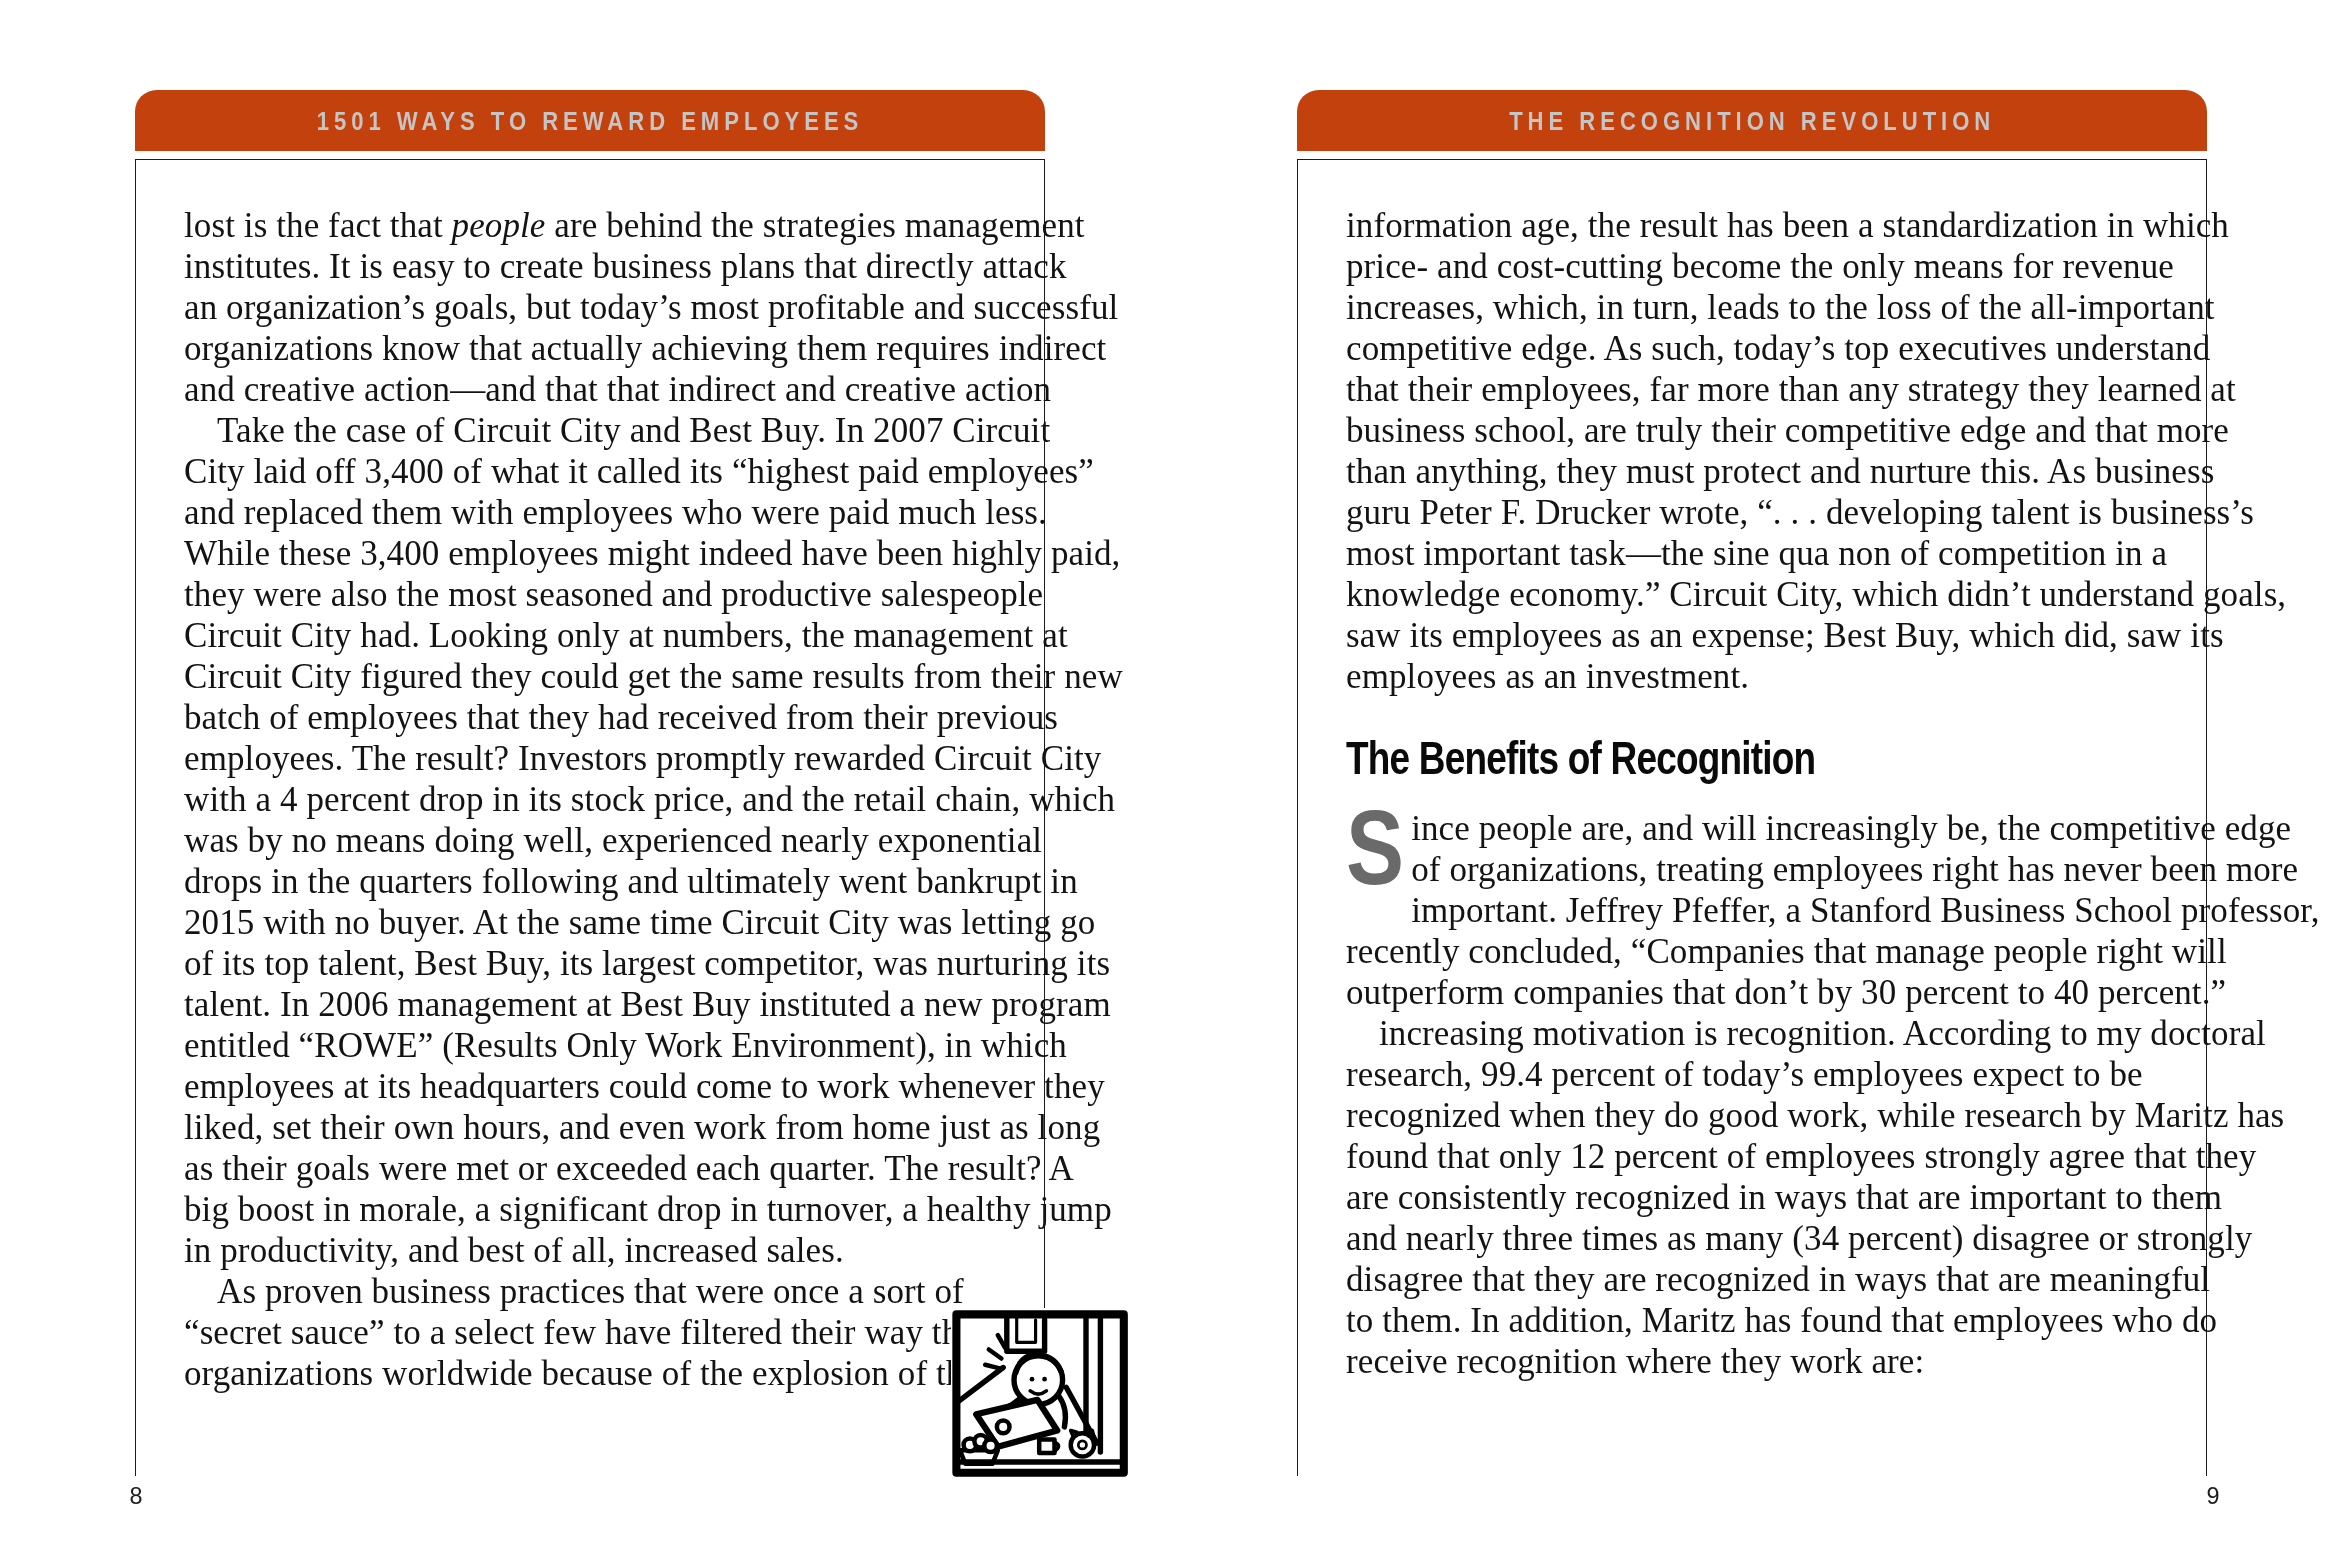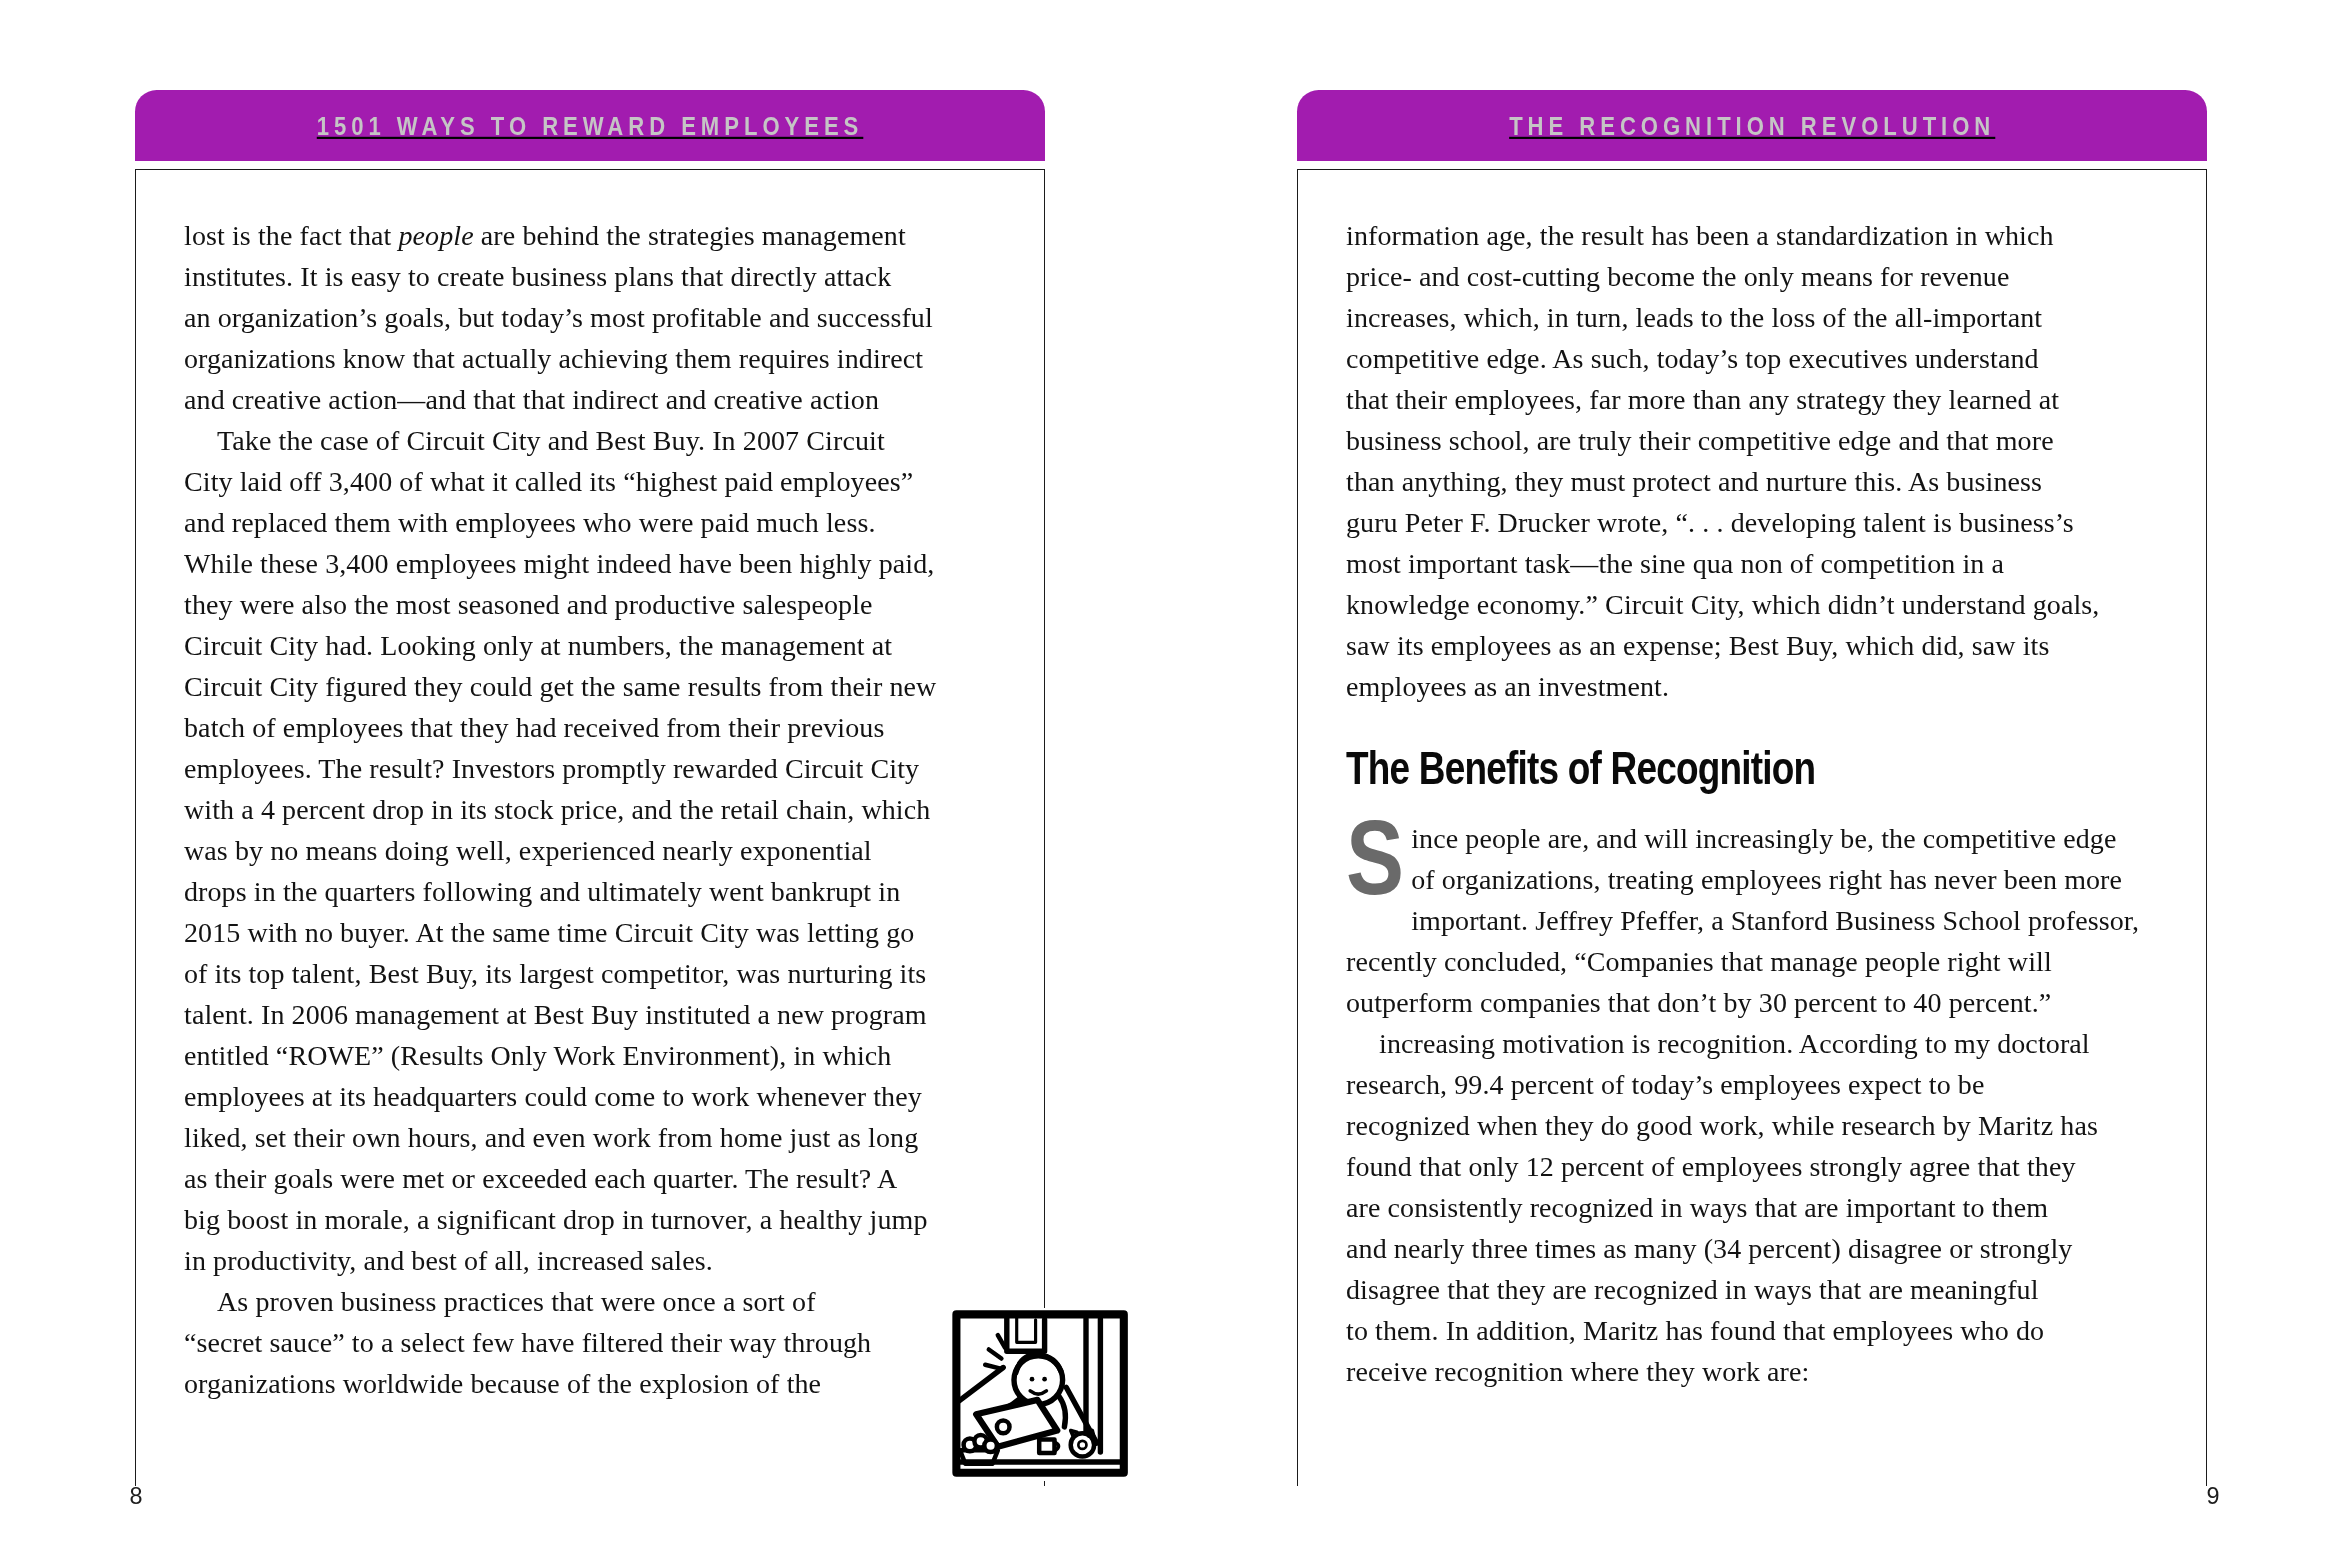--- a/index.html
+++ b/index.html
@@ -6,40 +6,40 @@
   body{
     width:2342px;height:1561px;position:relative;background:#ffffff;
     font-family:"Liberation Serif", serif;
     -webkit-font-smoothing:antialiased;
   }
   .page{position:absolute;top:90px;width:910px;}
   .page.left{left:135px;}
   .page.right{left:1297px;}
 
   .header-bar{
-    height:71px;background:#a21caf;border-radius:21.6px 21.6px 0 0;
-    display:flex;align-items:center;justify-content:center;text-decoration:underline;
+    height:61px;background:#c2410c;border-radius:21.6px 21.6px 0 0;
+    display:flex;align-items:center;justify-content:center;
   }
   .header-title{
     color:#c5c5c5;font-family:"Liberation Sans",sans-serif;font-weight:700;
     font-size:24px;letter-spacing:5.4px;transform:scale(.92,1.08);transform-origin:center;
     white-space:nowrap;
   }
   .page-body{
     margin-top:8px;
     border-top:1.8px solid #1b1b1b;
     border-left:1.8px solid #1b1b1b;
     border-right:1.8px solid #1b1b1b;
     height:1317px;box-sizing:border-box;
     padding:45px 43px 0 48px;
     position:relative;
   }
   .para{margin:0;}
   .line{
-    font-size:28px;line-height:41px;color:#131313;white-space:nowrap;
+    font-size:35px;line-height:41px;color:#131313;white-space:nowrap;
     letter-spacing:0.1px;
   }
   .para.indent .line:first-child{padding-left:33px;}
   .section-heading{
     font-family:"Liberation Sans",sans-serif;font-weight:700;
     font-size:42px;line-height:41px;color:#0a0a0a;letter-spacing:-0.9px;
     margin:41px 0 29px 0;transform:scale(.88,1.1);transform-origin:left center;
     white-space:nowrap;
   }
   .dropcap{

